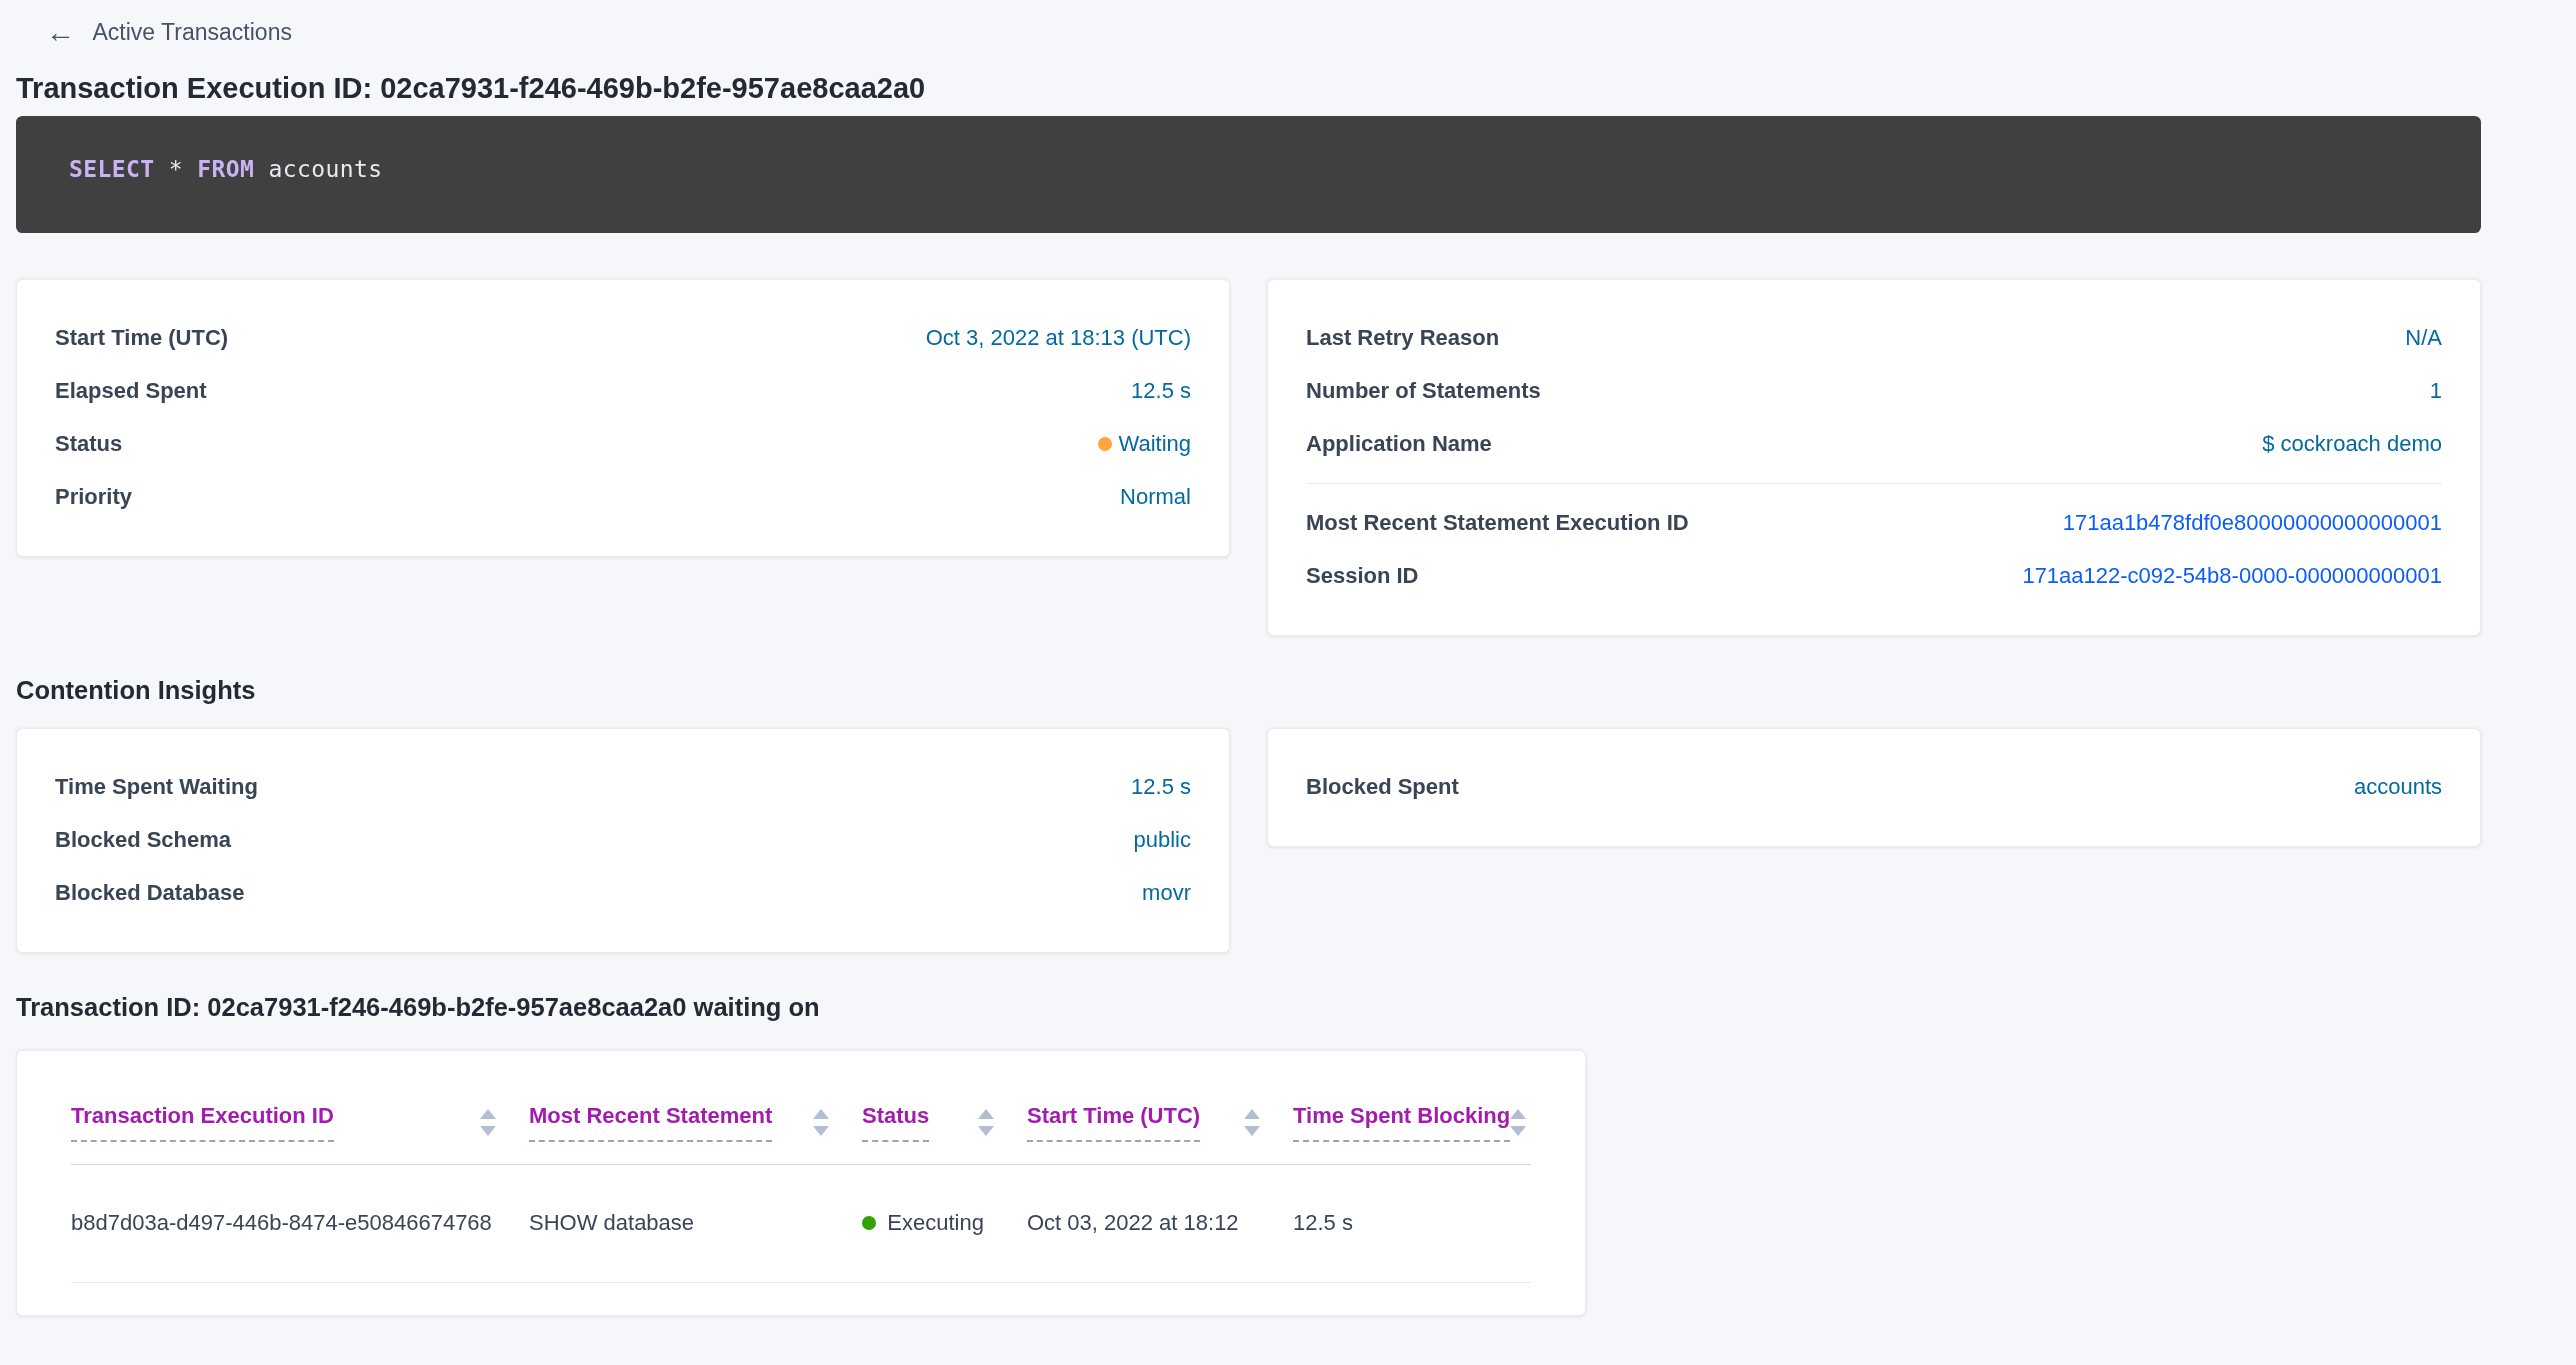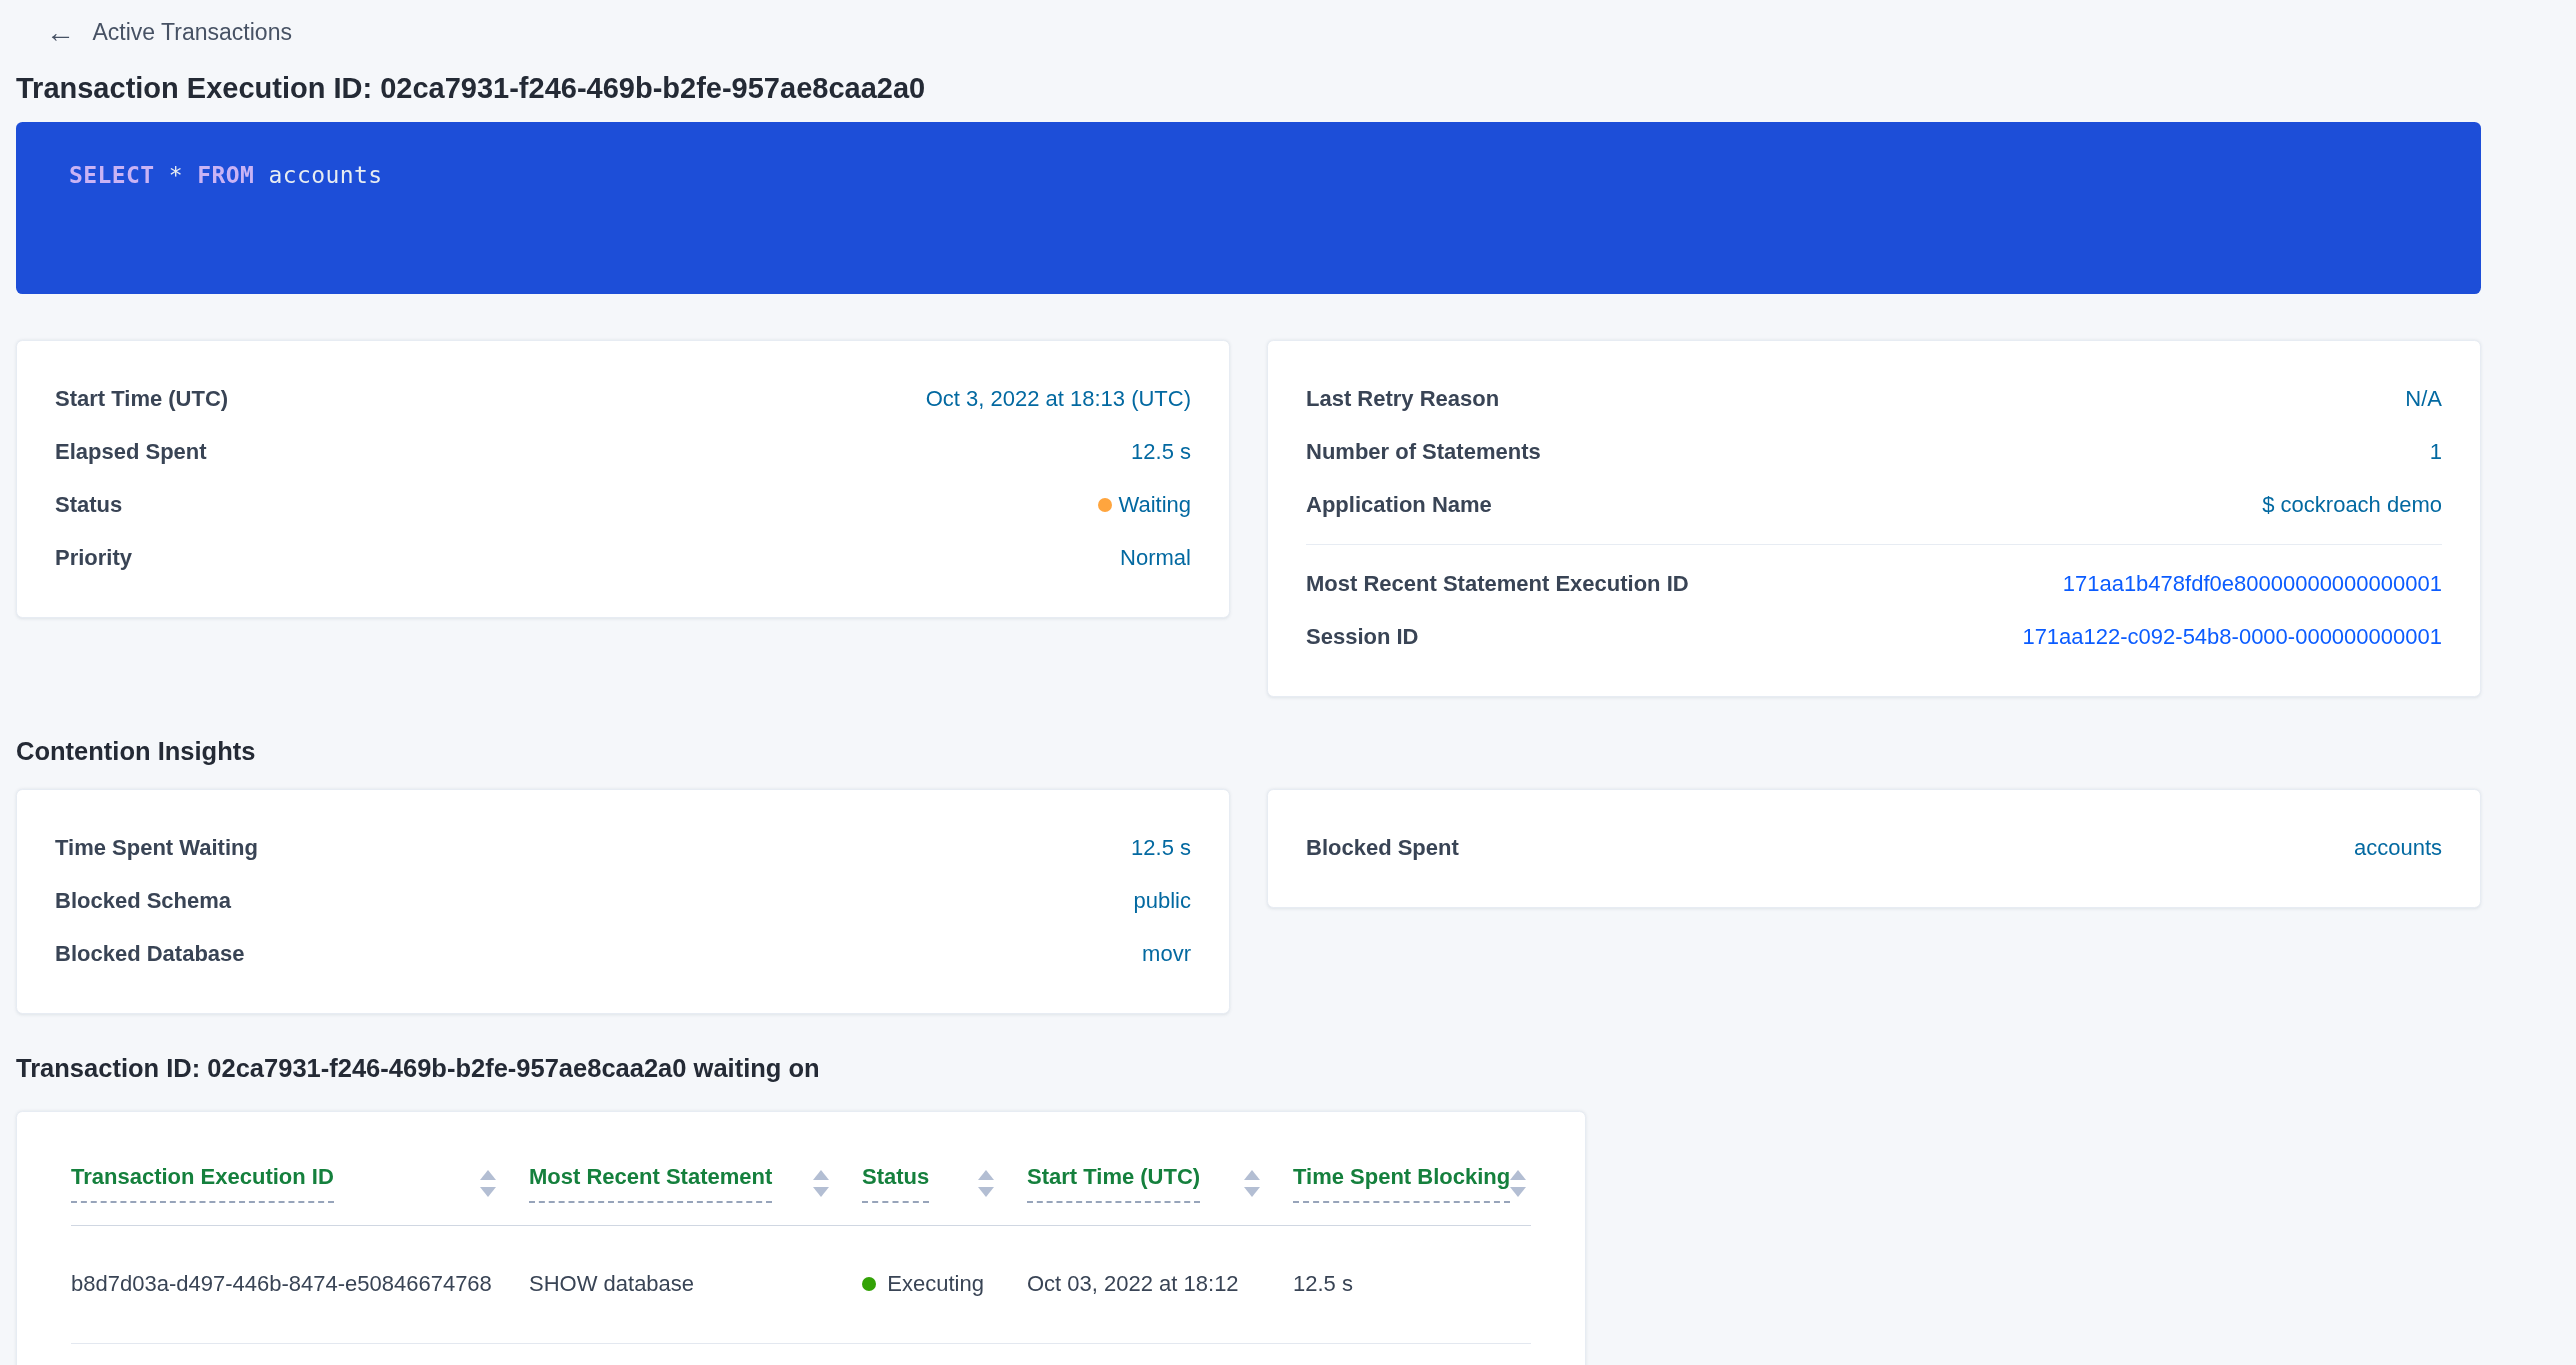--- a/index.html
+++ b/index.html
@@ -14,22 +14,22 @@
 
   
   .breadcrumb{display:flex;align-items:center;gap:17.5px;padding:8px 0 0 30px;color:#475264;cursor:pointer;}
   .breadcrumb .arrow{font-size:29px;line-height:1;color:#475264;}
   .breadcrumb .crumb-label{font-size:23px;}
 
   
   .page-title{margin:24px 0 0 0;font-size:29px;line-height:35px;font-weight:700;color:#242a35;}
 
   
-  .code-box{margin-top:16px;height:172px;box-sizing:border-box;border-radius:6.4px;
-    background:#1d4ed8;padding:40px 32px 0 53px;
+  .code-box{margin-top:10px;height:117px;box-sizing:border-box;border-radius:6.4px;
+    background:#404040;padding:40px 32px 0 53px;
     font-family:"DejaVu Sans Mono","Liberation Mono",monospace;font-size:23px;letter-spacing:0.4px;}
   .code-box .kw{color:#c9b3f5;font-weight:700;}
   .code-box .plain{color:#e7ecf1;}
 
   
   .grid{display:flex;gap:37px;margin-top:46px;align-items:flex-start;}
   .card{flex:1;box-sizing:border-box;background:#ffffff;border:1.6px solid #e7ecf3;border-radius:6.4px;
     box-shadow:0 0.8px 3.2px rgba(67,90,111,.12);padding:32px 38px;}
   .kv-row{min-height:53px;display:flex;justify-content:space-between;align-items:center;gap:32px;}
   .kv-row .label{font-weight:700;color:#394455;white-space:nowrap;}
@@ -43,21 +43,21 @@
   .section-title{margin-top:38px;font-size:25.5px;line-height:32px;font-weight:700;color:#242a35;}
   .grid.tight{margin-top:22px;}
 
   
   .table-card{margin-top:27px;width:1570px;box-sizing:border-box;background:#fff;
     border:1.6px solid #e7ecf3;border-radius:6.4px;box-shadow:0 0.8px 3.2px rgba(67,90,111,.12);
     padding:33px 54px 32px 54px;}
   table.waiting{width:100%;border-collapse:collapse;table-layout:fixed;}
   th{text-align:left;vertical-align:bottom;padding:19px 0 22px 0;border-bottom:1.6px solid #d0d7e2;}
   .th-inner{display:flex;justify-content:space-between;align-items:center;padding-right:33px;cursor:pointer;}
-  .col-label{color:#15803d;font-weight:700;font-size:22px;border-bottom:2.4px dashed #97a4ba;padding-bottom:11px;white-space:nowrap;}
+  .col-label{color:#a21caf;font-weight:700;font-size:22px;border-bottom:2.4px dashed #97a4ba;padding-bottom:11px;white-space:nowrap;}
   .sort{display:inline-flex;flex-direction:column;gap:7.2px;flex:none;}
   .sort .tri-up{width:0;height:0;border-left:8.8px solid transparent;border-right:8.8px solid transparent;border-bottom:10.3px solid #b3bed3;}
   .sort .tri-down{width:0;height:0;border-left:8.8px solid transparent;border-right:8.8px solid transparent;border-top:10.3px solid #b3bed3;}
   td{padding:45px 24px 46px 0;border-bottom:1.6px solid #e3e8f0;font-size:22px;color:#394455;white-space:nowrap;overflow:hidden;}
   td .status-val{gap:11px;}
 </style>
 </head>
 <body>
 
 <div class="page">

